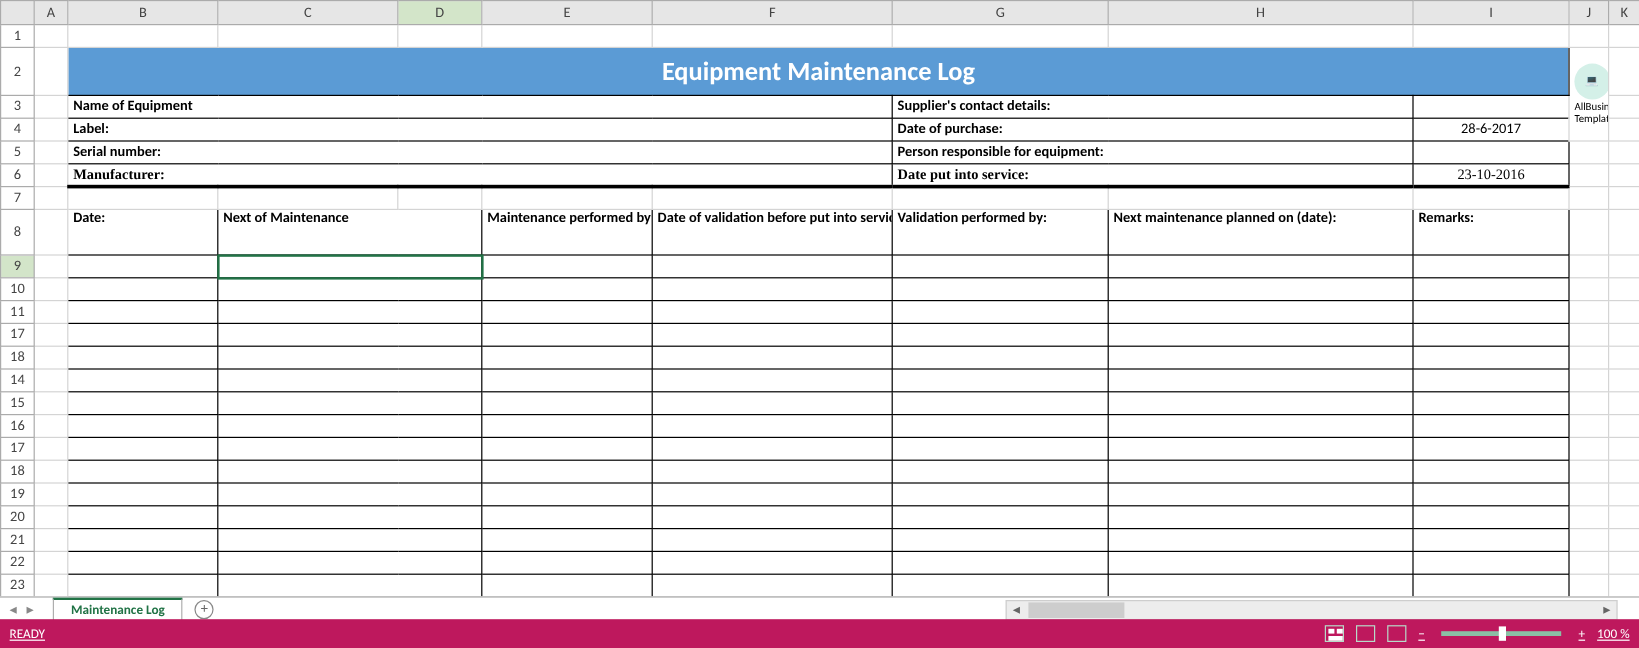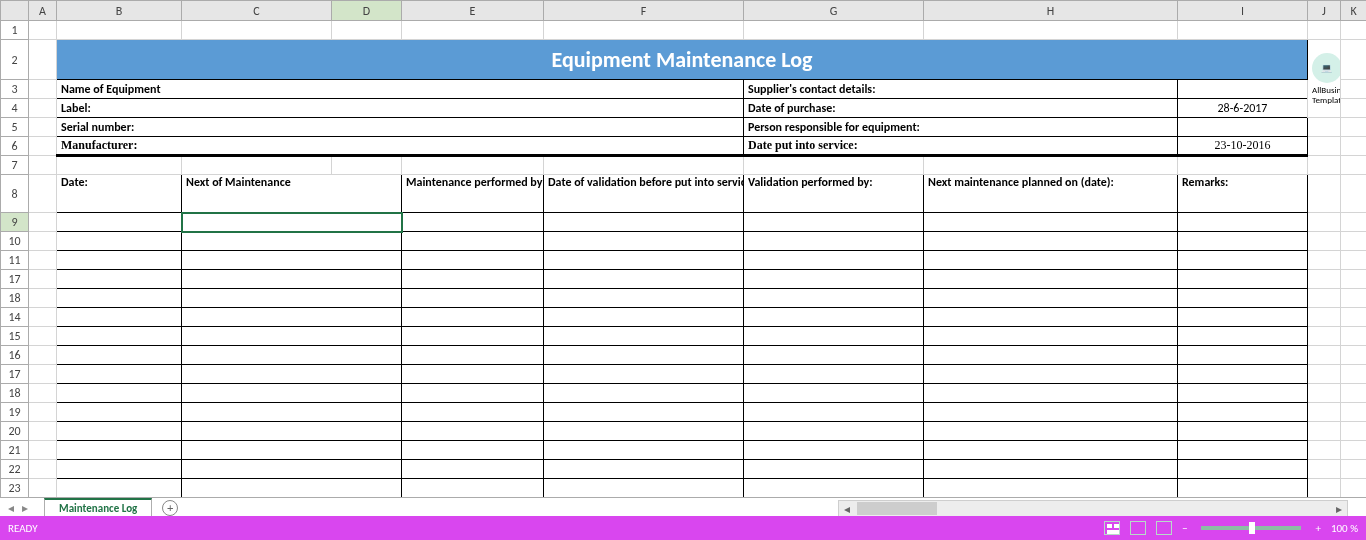--- a/index.html
+++ b/index.html
@@ -154,27 +154,28 @@
       align-items: center;
     }
     .hscroll-btn { width: 16px; text-align: center; color: #666; }
     .hscroll-thumb { width: 80px; height: 13px; background: #cdcdcd; margin-left: 2px; }
     .status-bar {
       position: absolute;
       bottom: 0;
       left: 0;
       right: 0;
       height: 22px;
-      background: #d946ef;
+      background: #be185d;
       color: #fff;
       display: flex;
       align-items: center;
       font-size: 11px;
       justify-content: space-between;
       padding: 12px 8px;
+      text-decoration: underline;
     }
     .status-right { display: flex; align-items: center; gap: 10px; }
     .view-btn { width: 16px; height: 14px; border: 1px solid #b7dac9; display: inline-block; }
     .zoom-slider {
       width: 100px;
       height: 4px;
       background: #8bbfa5;
       position: relative;
       margin: 0 4px;
     }

